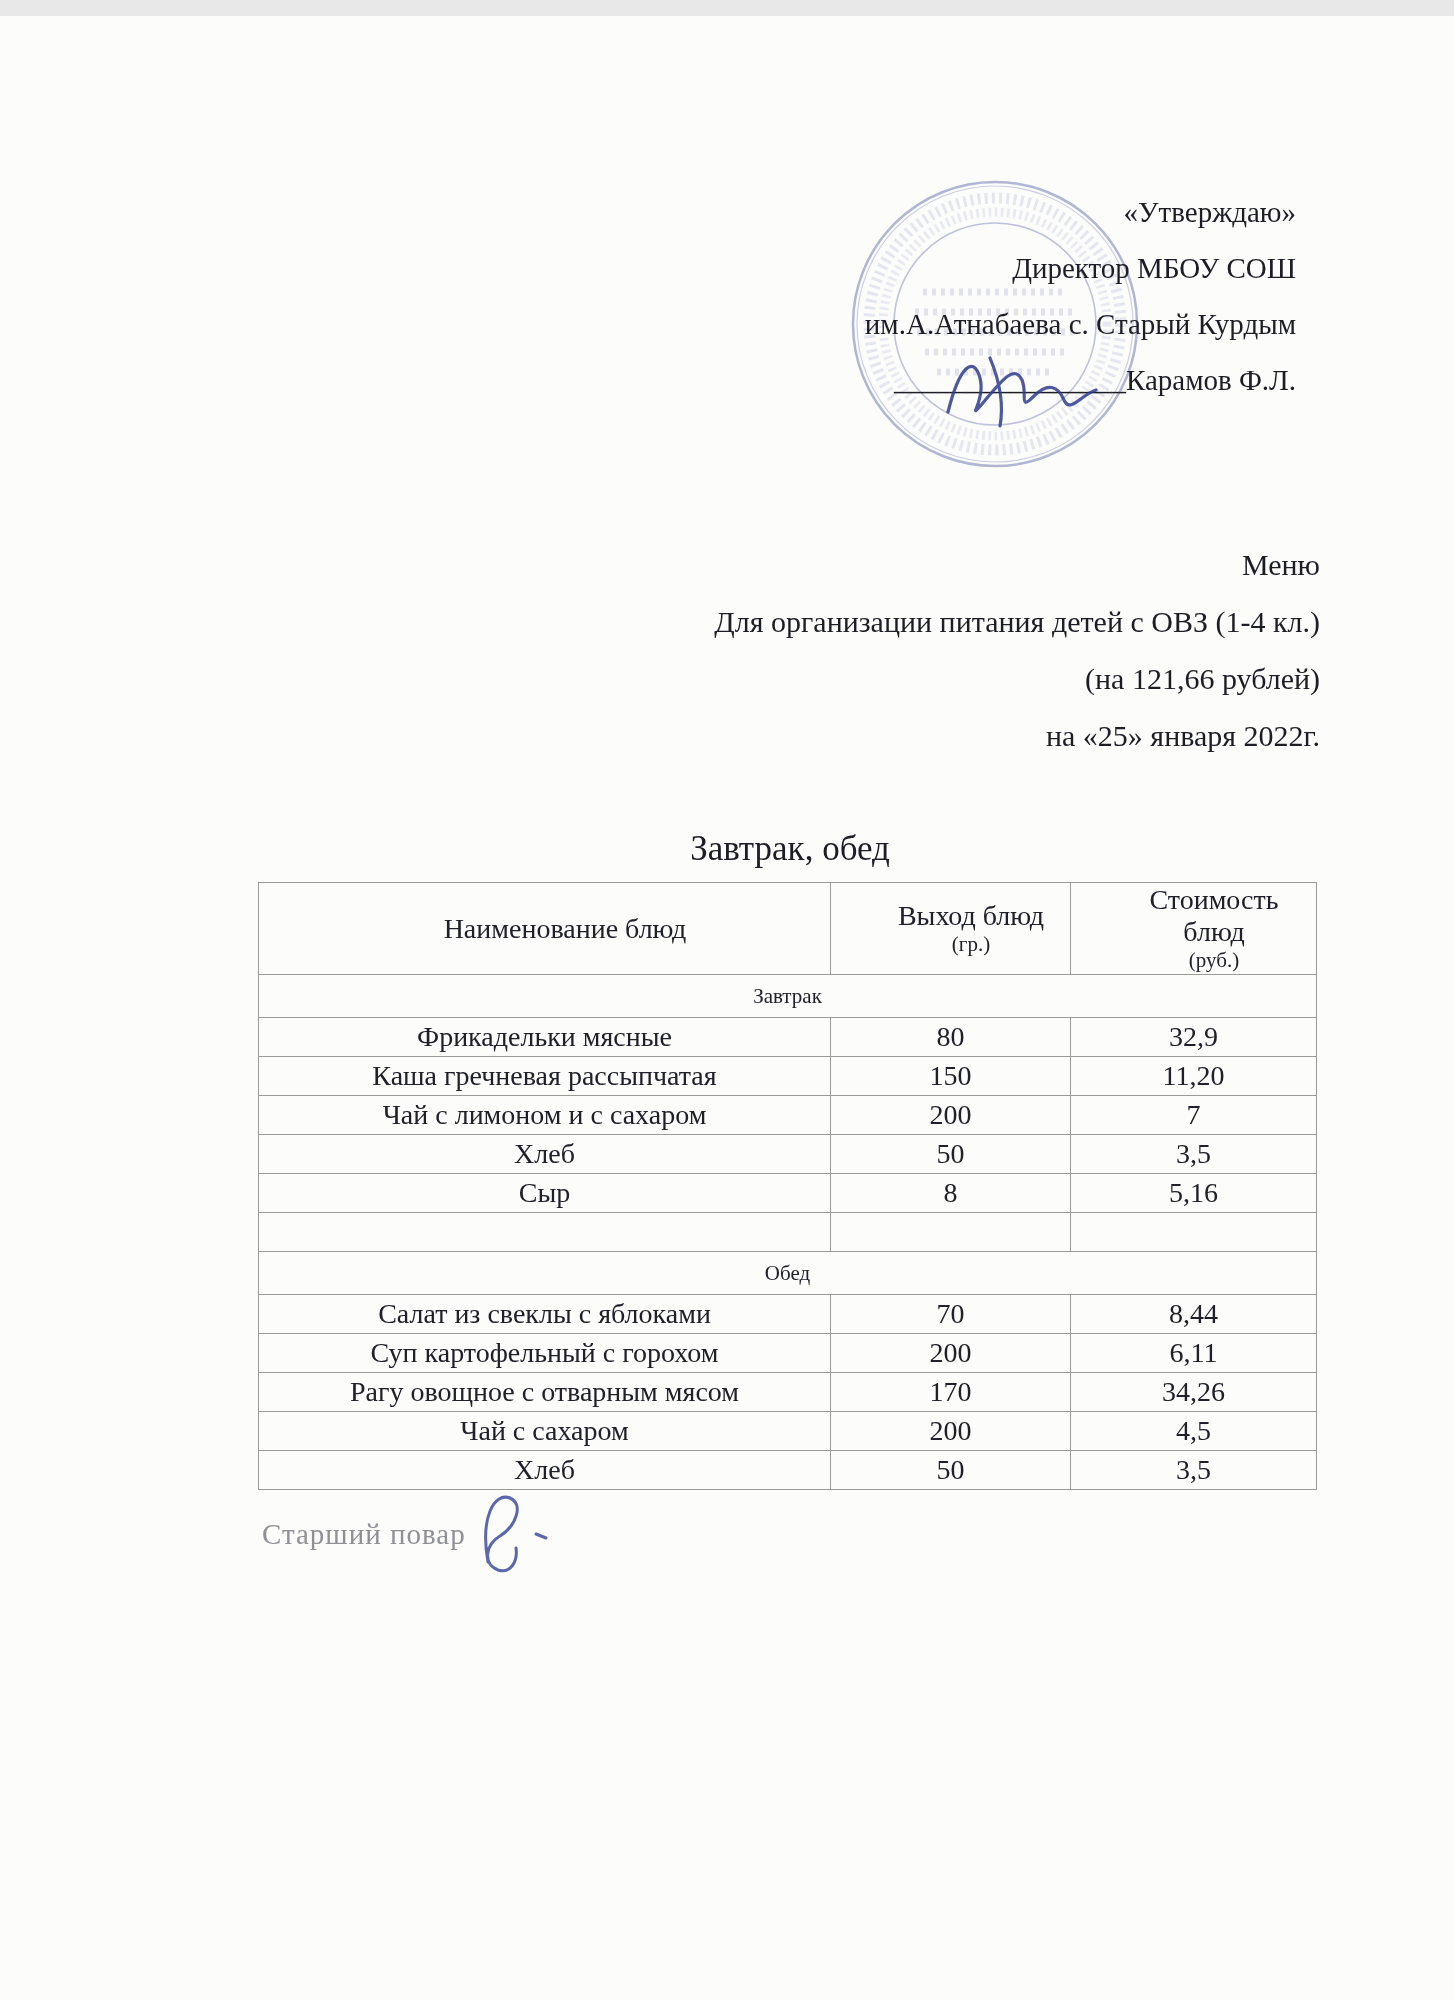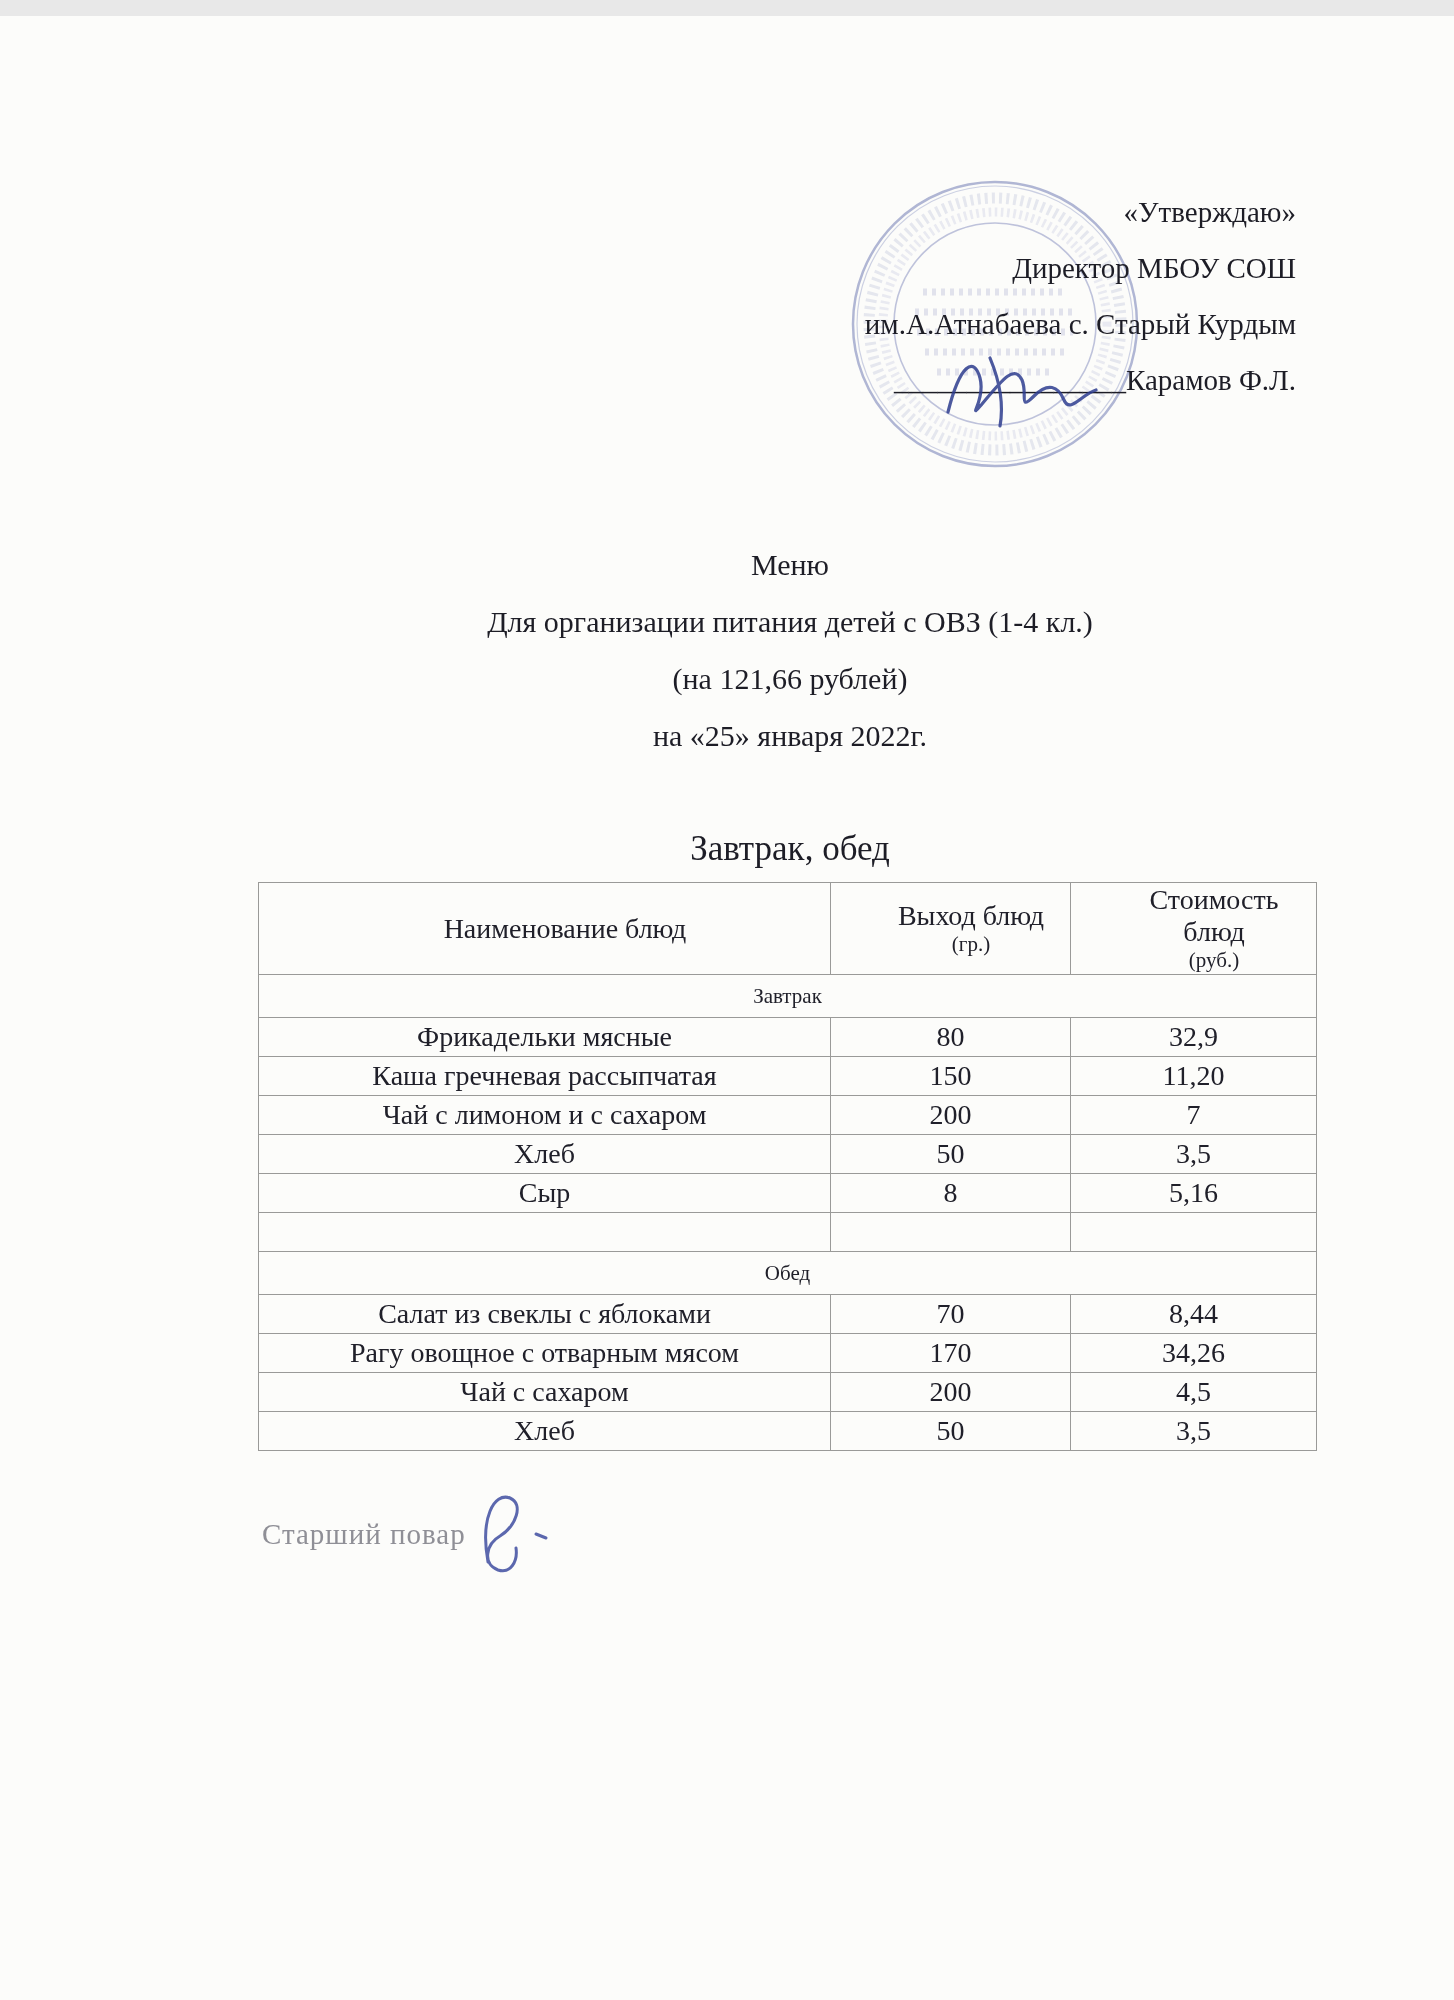--- a/index.html
+++ b/index.html
@@ -22,21 +22,21 @@
     position:absolute;top:168px;right:158px;z-index:2;
     text-align:right;font-size:29px;
   }
   .approval .line{height:56px;line-height:56px;white-space:nowrap;}
   .sig-director{position:absolute;left:930px;top:318px;width:240px;height:110px;z-index:3;}
   
   .title-block{
     position:absolute;top:520px;left:260px;width:1060px;
     text-align:center;font-size:30px;
   }
-  .title-block .line{height:57px;line-height:57px;}
+  .title-block .line{height:57px;line-height:57px;text-align:right;}
   .meal-label{
     position:absolute;top:808px;left:260px;width:1060px;
     text-align:center;font-size:35px;height:50px;line-height:50px;
   }
   
   table.menu{
     position:absolute;top:866px;left:258px;width:1058px;
     border-collapse:collapse;font-size:28px;color:#20202a;
     table-layout:fixed;
   }
@@ -164,20 +164,25 @@
       </tr>
       <tr class="section">
         <td colspan="3">Обед</td>
       </tr>
       <tr class="dish">
         <td>Салат из свеклы с яблоками</td>
         <td>70</td>
         <td>8,44</td>
       </tr>
       <tr class="dish">
+        <td>Суп картофельный с горохом</td>
+        <td>200</td>
+        <td>6,11</td>
+      </tr>
+      <tr class="dish">
         <td>Рагу овощное с отварным мясом</td>
         <td>170</td>
         <td>34,26</td>
       </tr>
       <tr class="dish">
         <td>Чай с сахаром</td>
         <td>200</td>
         <td>4,5</td>
       </tr>
       <tr class="dish">

